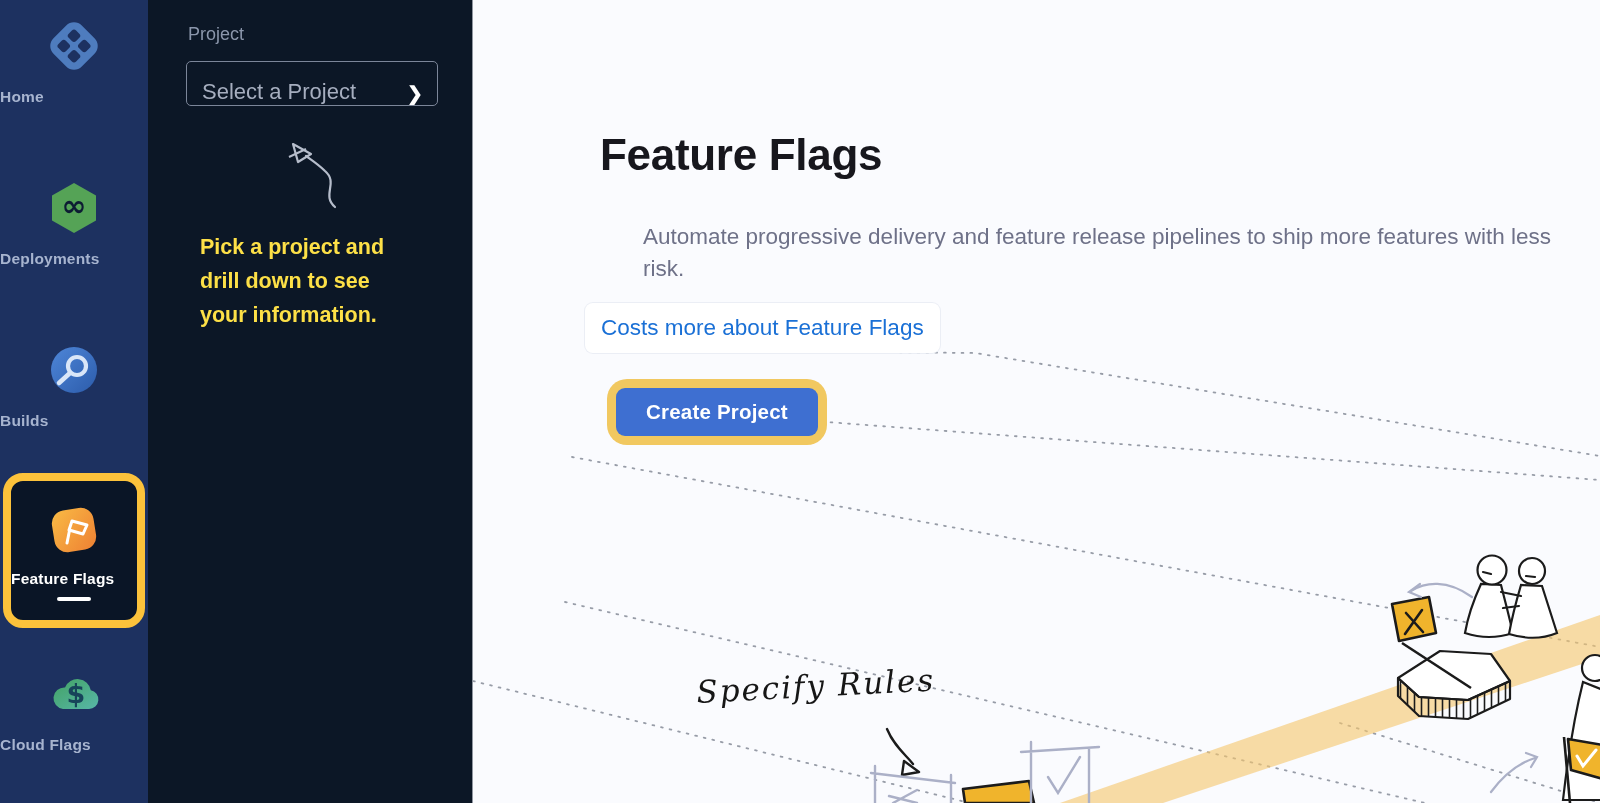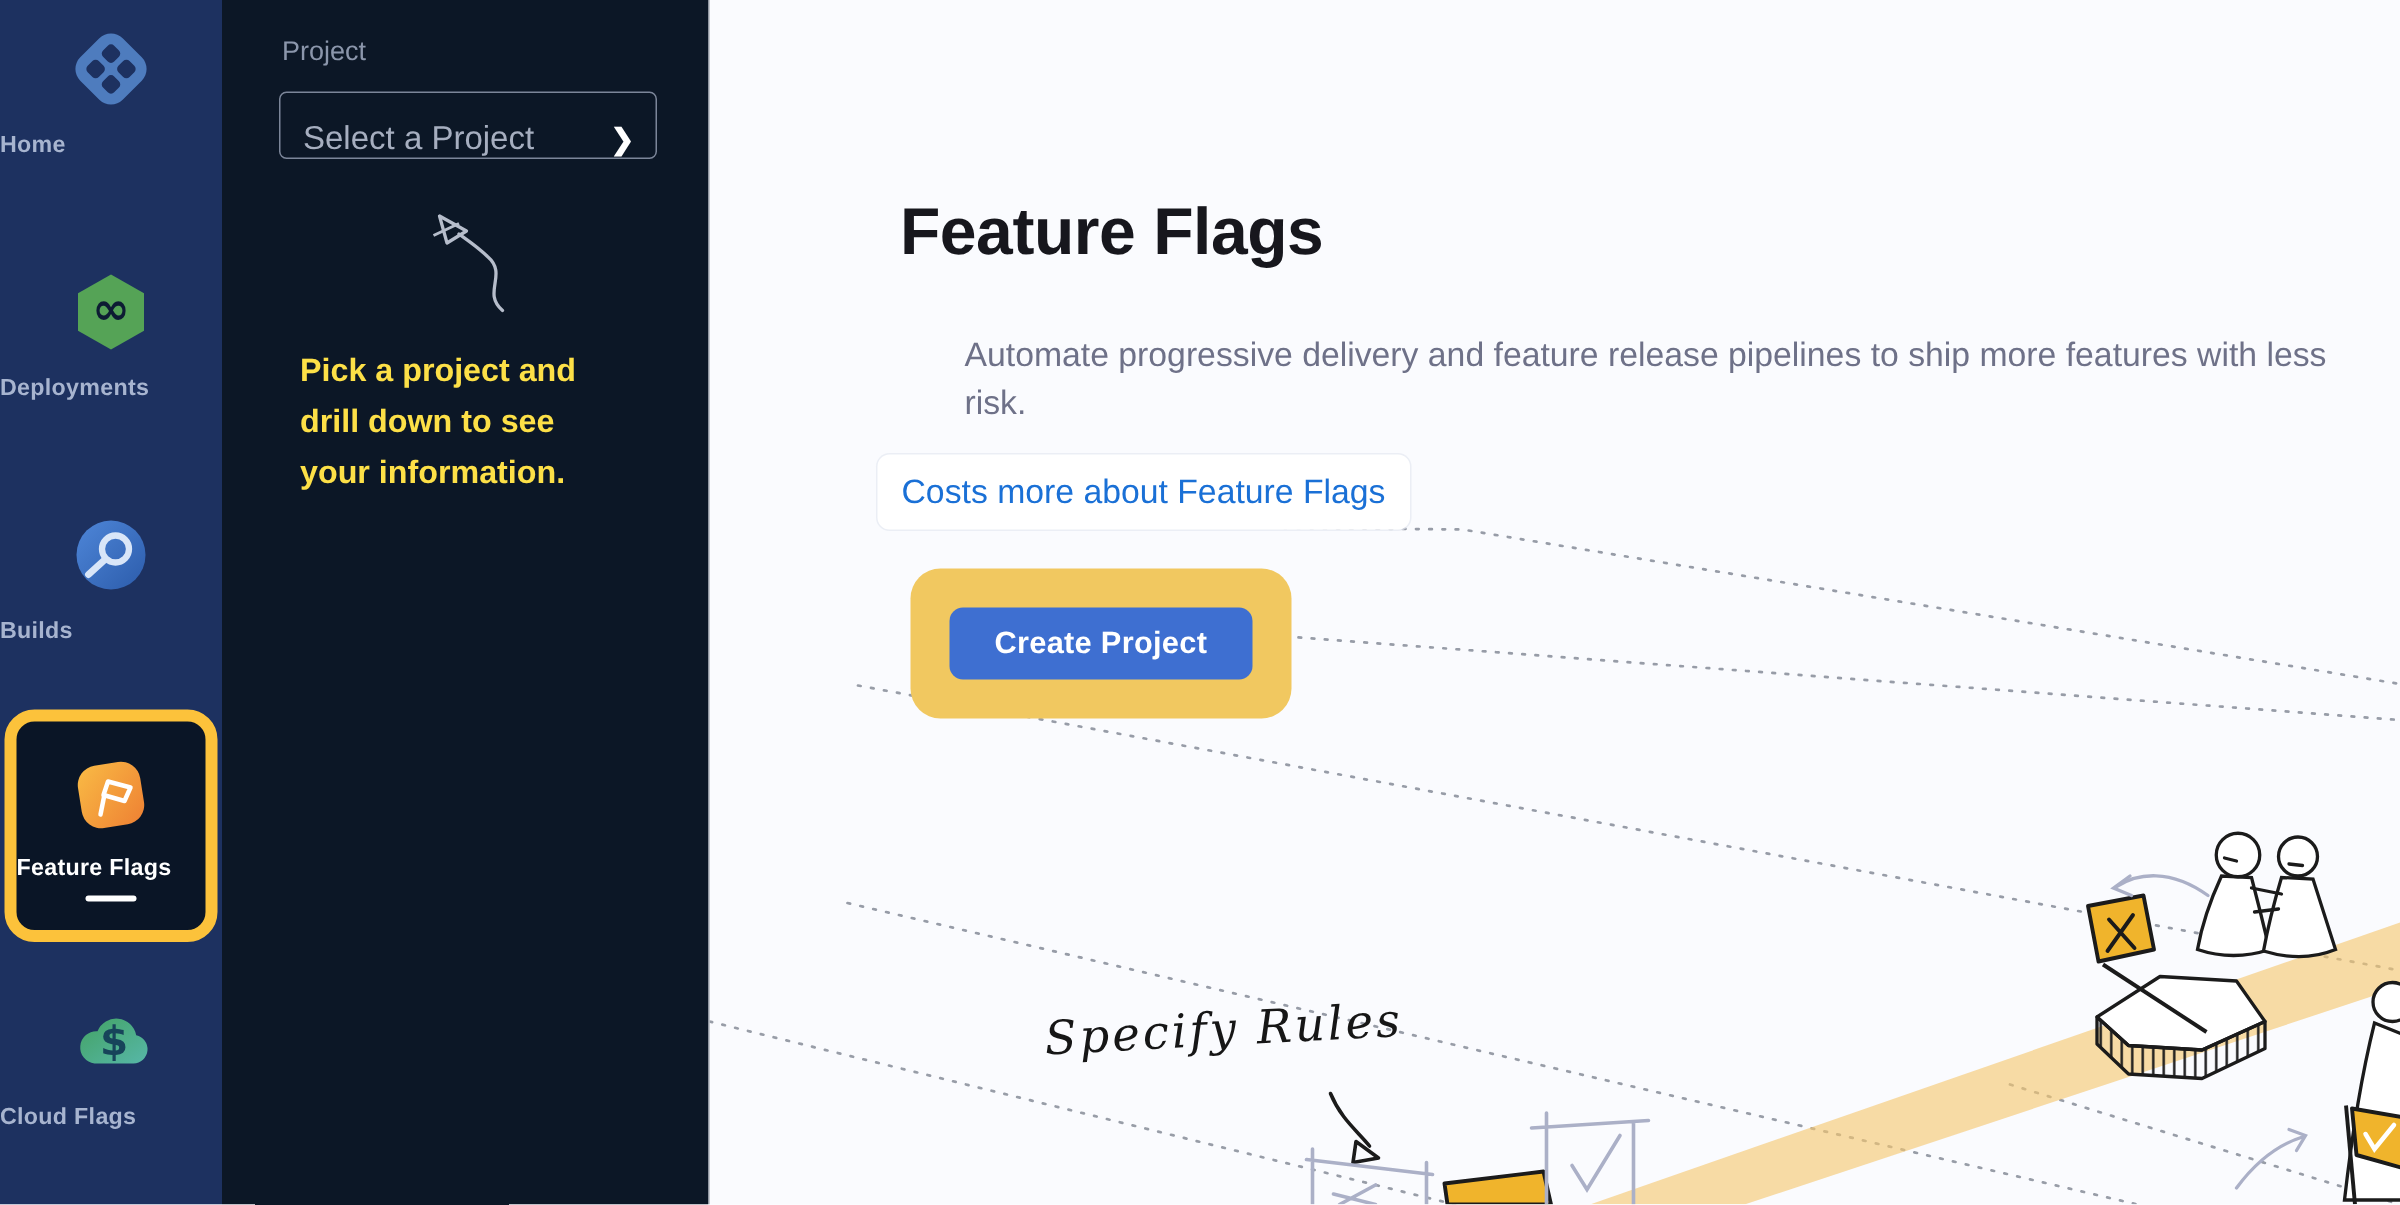--- a/index.html
+++ b/index.html
@@ -31,21 +31,21 @@
   .pp-help { position:absolute; left:52px; top:230px; width:216px; font-size:21.5px; line-height:34px; font-weight:600; color:#fde047; }
 
   
   .content { position:relative; width:1128px; height:803px; background:#fafbfe; border-left:1px solid #9096a0; overflow:hidden; }
   .illustration { position:absolute; inset:0; pointer-events:none; }
   .page-title { position:absolute; left:127px; top:130px; font-size:44px; font-weight:700; color:#17171d; letter-spacing:-.3px; }
   .page-desc { position:absolute; left:127px; top:221px; width:935px; font-size:22.5px; line-height:31.5px; color:#6e7188;margin-left:43px; }
   .link-box { position:absolute; left:112px; top:303px; background:#ffffff; border-radius:8px; padding:12px 16px; box-shadow:0 0 0 1px rgba(228,232,241,.7); }
   .learn-link { font-size:22.5px; color:#1a70d6; text-decoration:none; }
   .cta-row { position:absolute; left:134px; top:379px; display:flex; align-items:center; }
-  .btn-ring { background:#f1c860; border-radius:20px; padding:26px; }
+  .btn-ring { background:#f1c860; border-radius:20px; padding:9px; }
   .create-btn { background:#3e6fd1; color:#ffffff; border:none; border-radius:9px; padding:12px 30px;
     font-size:20.5px; font-weight:700; font-family:"Liberation Sans",sans-serif; cursor:pointer; letter-spacing:.2px; }
   .or-text { margin-left:13px; font-size:27.5px; color:#131318; }
   .specify-rules { font-family:"DejaVu Serif", serif; font-style:italic; font-size:31px; letter-spacing:2px; fill:#161616; }
 </style>
 </head>
 <body>
 
 <div class="app">
 

